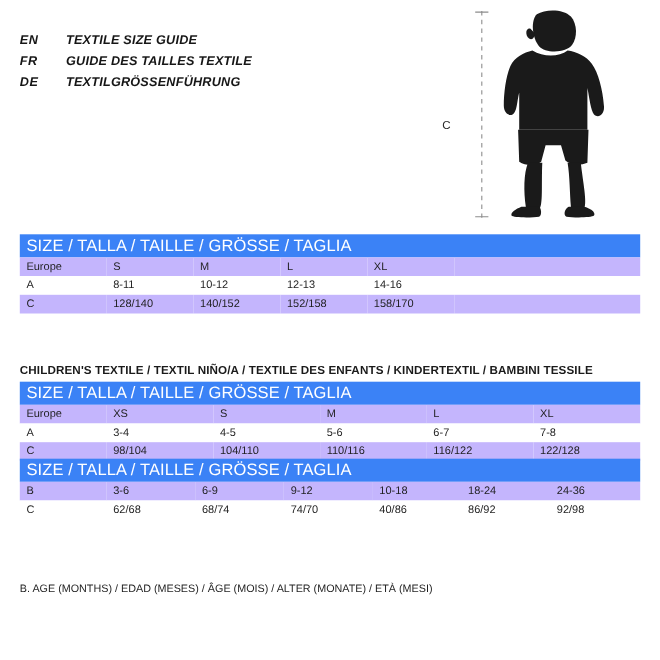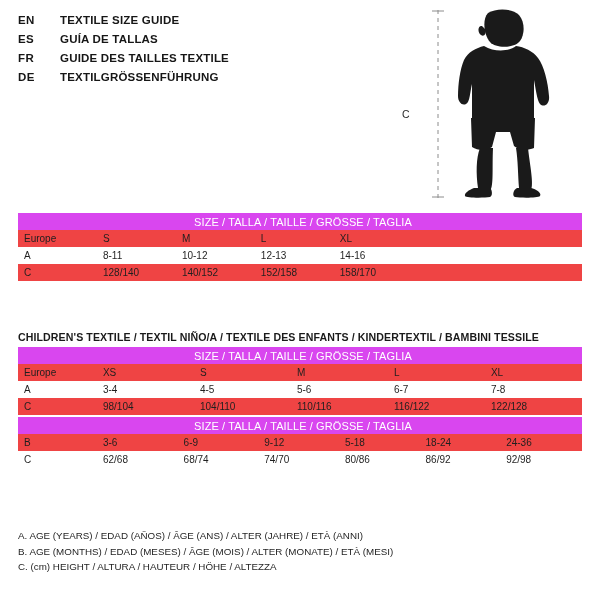--- a/index.html
+++ b/index.html
@@ -22,39 +22,41 @@
     width: 600px;
     height: 600px;
   }
 
   
   .header {
     position: absolute;
     left: 18px;
     top: 14px;
     width: 420px;
+    font-style: italic;
   }
   .lang-row {
     display: flex;
     align-items: baseline;
     height: 19px;
   }
   .lang-code {
     width: 42px;
     font-size: 11.5px;
     font-weight: bold;
     letter-spacing: .4px;
     color: #161616;
   }
   .lang-title {
     font-size: 11.5px;
     font-weight: bold;
     letter-spacing: .2px;
     color: #161616;
     text-transform: uppercase;
+    margin-top: 17px;
   }
 
   
   .figure-wrap {
     position: absolute;
     right: 26px;
     top: 8px;
     width: 150px;
     height: 192px;
   }
@@ -88,28 +90,27 @@
     table-layout: fixed;
   }
   table.size td {
     font-size: 10px;
     color: #1f1f1f;
     padding: 2px 0 2px 6px;
     height: 17px;
     vertical-align: middle;
   }
   tr.head td {
-    background: #d946ef;
+    background: #3b82f6;
     color: #ffffff;
-    font-size: 11px;
+    font-size: 15px;
     letter-spacing: .1px;
     height: 17px;
-    text-align: center;
-  }
-  tr.shade td { background: #ef4444; }
+  }
+  tr.shade td { background: #c4b5fd; }
   tr.plain td { background: #ffffff; }
 
   
   .legend {
     position: absolute;
     left: 18px;
     width: 564px;
   }
   .legend div {
     font-size: 9.8px;
@@ -127,24 +128,20 @@
 </style>
 </head>
 <body>
 
 <div class="page">
 
   <div class="header">
     <div class="lang-row">
       <div class="lang-code">EN</div>
       <div class="lang-title">TEXTILE SIZE GUIDE</div>
-    </div>
-    <div class="lang-row">
-      <div class="lang-code">ES</div>
-      <div class="lang-title">GUÍA DE TALLAS</div>
     </div>
     <div class="lang-row">
       <div class="lang-code">FR</div>
       <div class="lang-title">GUIDE DES TAILLES TEXTILE</div>
     </div>
     <div class="lang-row">
       <div class="lang-code">DE</div>
       <div class="lang-title">TEXTILGRÖßENFÜHRUNG</div>
     </div>
   </div>
@@ -288,36 +285,34 @@
       </colgroup>
       <tbody>
           <tr class="head">
         <td colspan="7">SIZE / TALLA / TAILLE / GRÖSSE / TAGLIA</td>
       </tr>
       <tr class="shade">
         <td>B</td>
         <td>3-6</td>
         <td>6-9</td>
         <td>9-12</td>
-        <td>5-18</td>
+        <td>10-18</td>
         <td>18-24</td>
         <td>24-36</td>
       </tr>
       <tr class="plain">
         <td>C</td>
         <td>62/68</td>
         <td>68/74</td>
         <td>74/70</td>
-        <td>80/86</td>
+        <td>40/86</td>
         <td>86/92</td>
         <td>92/98</td>
       </tr>
     </tbody>
       </table>
   </div>
 
   <div class="legend" id="legend-block">
-    <div>A. AGE (YEARS) / EDAD (AÑOS) / ÂGE (ANS) / ALTER (JAHRE) / ETÀ (ANNI)</div>
     <div>B. AGE (MONTHS) / EDAD (MESES) / ÂGE (MOIS) / ALTER (MONATE) / ETÀ (MESI)</div>
-    <div>C. (cm) HEIGHT / ALTURA / HAUTEUR / HÖHE / ALTEZZA</div>
   </div>
 
 </div>
 
 </body></html>

